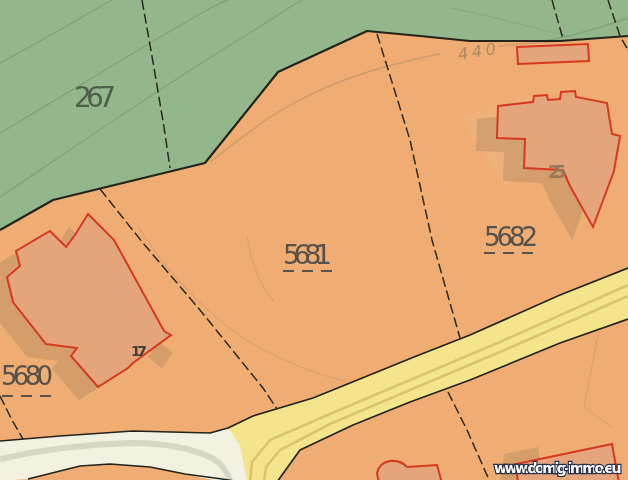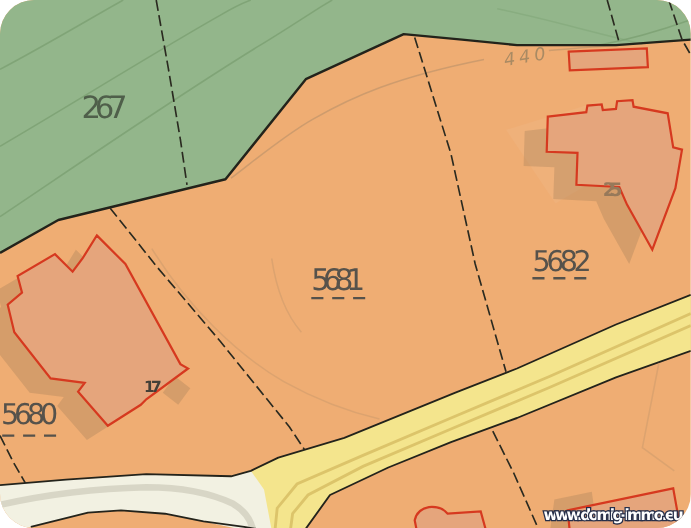--- a/index.html
+++ b/index.html
@@ -1,16 +1,16 @@
 <!DOCTYPE html>
 <html style="--parcel_orange: #efad73; --forest_green: #93b68b; --road_yellow: #f4e58d; --road_lane: #dcc46a; --path_white: #f2f1e2; --path_band: #d8d6c6; --building_fill: #e5a57c; --building_red: #d6391f; --boundary_black: #23231b; --parcel_line: #2a2a20; --contour_green: #7da173; --contour_brown: #c5976b; --shadow_brown: #8a6f52; --label_gray: #56524b; --label_green: #4f5f4a; --label_brown: #97795a; --elevation_brown: #a98a63; --watermark_white: #ffffff; --watermark_outline: #27304a;"><head>
 <meta charset="utf-8">
 <style>
   html,body{margin:0;padding:0;background:#fff;}
-  .stage{position:relative;width:628px;height:480px;overflow:hidden;font-family:"DejaVu Sans",sans-serif;border-radius:31px;}
+  .stage{position:relative;width:628px;height:480px;overflow:hidden;font-family:"DejaVu Sans",sans-serif;}
   svg{display:block;}
   .bg-orange{fill:var(--parcel_orange,#efad73);}
   .green{fill:var(--forest_green,#93b68b);}
   .patch{fill:#ffffff;opacity:.05;}
   .boundary{fill:none;stroke:var(--boundary_black,#23231b);stroke-width:2.2;stroke-linejoin:round;}
   .pline{fill:none;stroke:var(--parcel_line,#2a2a20);stroke-width:1.5;stroke-dasharray:10 4;stroke-linejoin:round;}
   .gcontour{fill:none;stroke:var(--contour_green,#7da173);stroke-width:1.4;opacity:.85;}
   .ocontour{fill:none;stroke:var(--contour_brown,#c5976b);stroke-width:1.4;opacity:.8;}
   .faint{opacity:.45;}
   .road-y{fill:var(--road_yellow,#f4e58d);}

